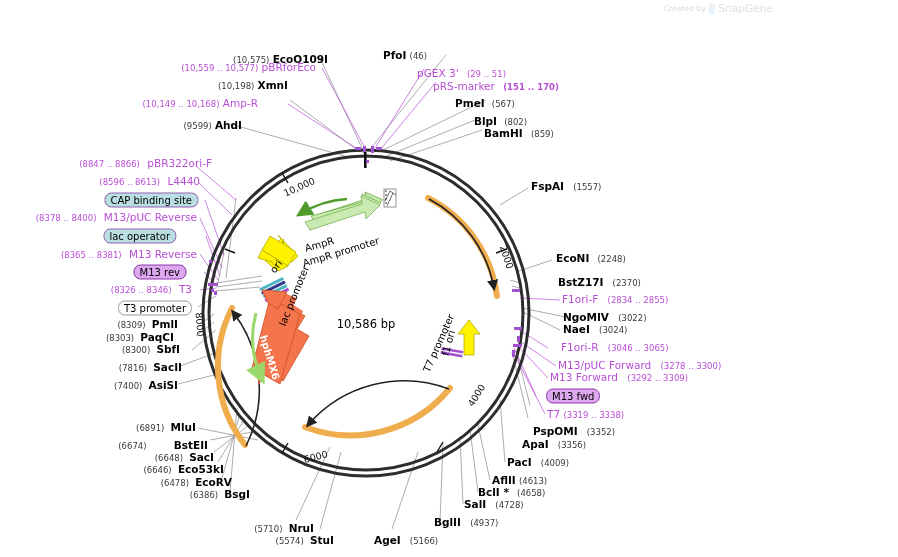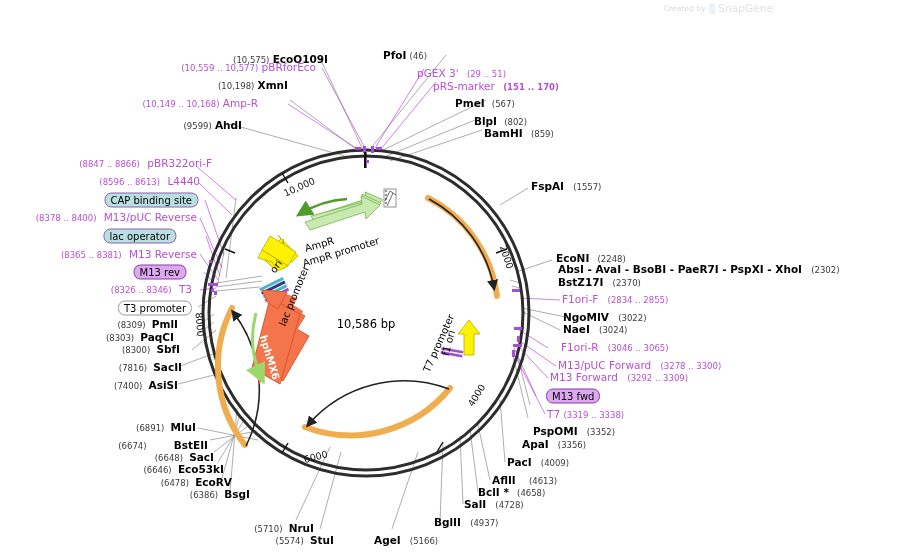--- a/index.html
+++ b/index.html
@@ -301,24 +301,20 @@
   </div>
 
   <div class="lbl right" style="left:531px;top:187px;">
     <span class="enz">FspAI</span>
     <span class="pos" style="margin-left:6px;">(1557)</span>
   </div>
   <div class="lbl right" style="left:556px;top:259px;">
     <span class="enz">EcoNI</span>
     <span class="pos" style="margin-left:5px;">(2248)</span>
   </div>
-  <div class="lbl right" style="left:558px;top:270px;">
-    <span class="enz">AbsI  -  AvaI  -  BsoBI  -  PaeR7I  -  PspXI  -  XhoI</span>
-    <span class="pos" style="margin-left:6px;">(2302)</span>
-  </div>
   <div class="lbl right" style="left:558px;top:283px;">
     <span class="enz">BstZ17I</span>
     <span class="pos" style="margin-left:6px;">(2370)</span>
   </div>
   <div class="lbl right prim" style="left:562px;top:300px;">
     <span>F1ori-F</span>
     <span class="pos" style="margin-left:6px;">(2834 .. 2855)</span>
   </div>
   <div class="lbl right" style="left:563px;top:318px;">
     <span class="enz">NgoMIV</span>
@@ -354,21 +350,21 @@
   <div class="lbl right" style="left:522px;top:445px;">
     <span class="enz">ApaI</span>
     <span class="pos" style="margin-left:6px;">(3356)</span>
   </div>
   <div class="lbl right" style="left:507px;top:463px;">
     <span class="enz">PacI</span>
     <span class="pos" style="margin-left:6px;">(4009)</span>
   </div>
   <div class="lbl right" style="left:492px;top:481px;">
     <span class="enz">AflII</span>
-    <span class="pos" style="margin-left:10px;">(4613)</span>
+    <span class="pos" style="margin-left:0;">(4613)</span>
   </div>
   <div class="lbl right" style="left:478px;top:493px;">
     <span class="enz">BclI *</span>
     <span class="pos" style="margin-left:5px;">(4658)</span>
   </div>
   <div class="lbl right" style="left:464px;top:505px;">
     <span class="enz">SalI</span>
     <span class="pos" style="margin-left:6px;">(4728)</span>
   </div>
   <div class="lbl right" style="left:434px;top:523px;">

